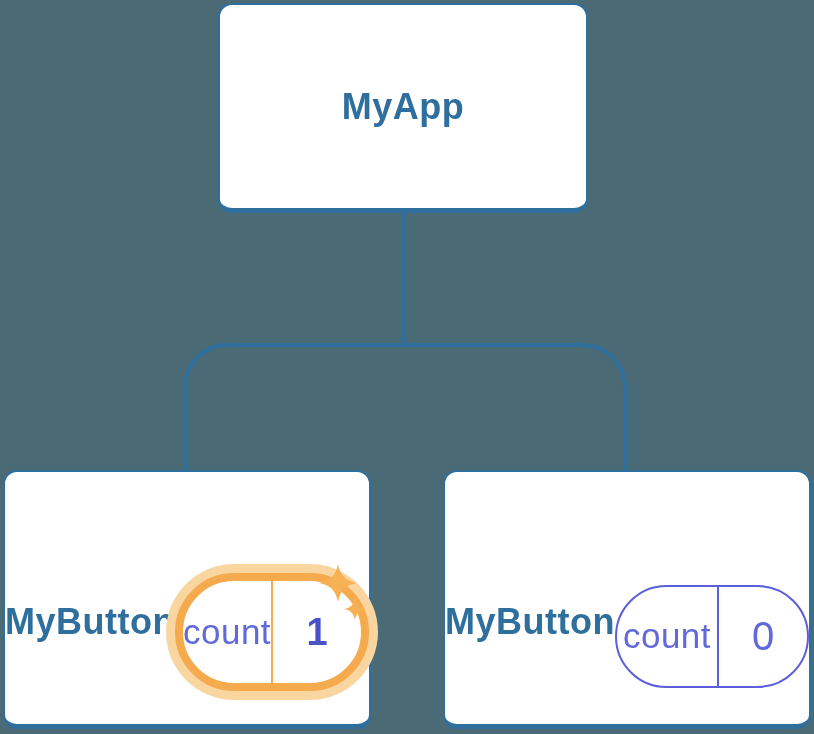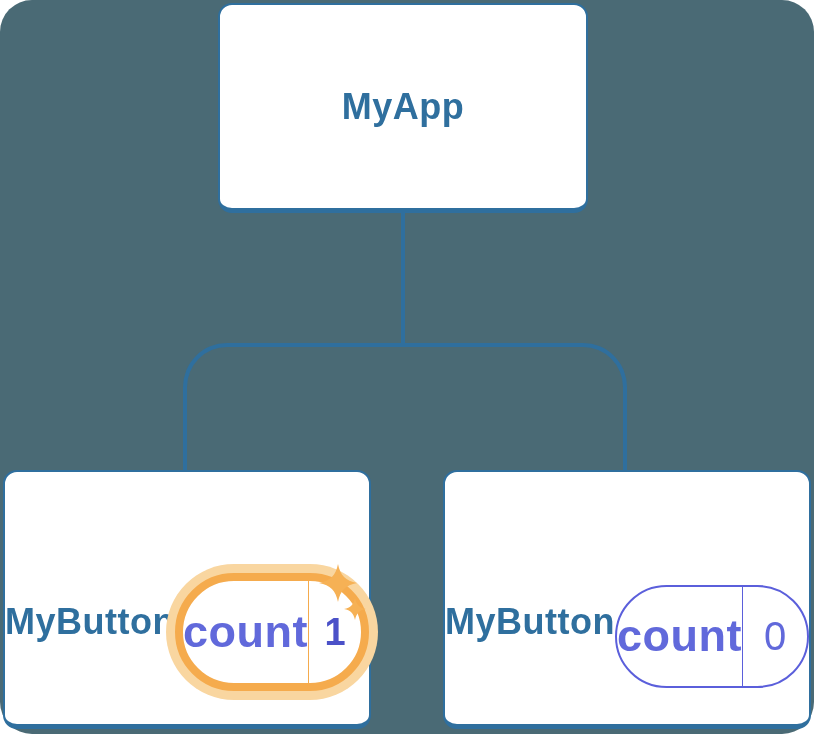--- a/index.html
+++ b/index.html
@@ -17,21 +17,20 @@
   * { margin: 0; padding: 0; box-sizing: border-box; }
   html, body {
     width: 814px; height: 734px;
     font-family: "Liberation Sans", sans-serif;
     overflow: hidden;
   }
   .canvas {
     position: relative;
     width: 814px; height: 734px;
     background: var(--background);
-    border-radius: 32px;
   }
   
   .card {
     position: absolute;
     background: var(--card-bg);
     border: 2px solid var(--line-blue);
     border-bottom-width: 5px;
     border-radius: 14px;
   }
   .root-card {
@@ -89,22 +88,22 @@
     margin-top: 28px;
     width: 266px; height: 103px;
     border: 2px solid var(--purple-border);
     border-radius: 54px;
     background: var(--card-bg);
   }
   .pill-key {
     flex: 1;
     display: flex; align-items: center; justify-content: center;
     color: var(--purple);
-    font-size: 45px;
-    font-weight: 700;
+    font-size: 35px;
+    font-weight: 400;
     letter-spacing: 0.5px;
   }
   .pill-divider { width: 2px; }
   .pill-highlight .pill-divider { background: var(--orange); }
   .pill-plain     .pill-divider { background: var(--purple-border); }
   .pill-value {
     width: 88px;
     display: flex; align-items: center; justify-content: center;
     color: var(--purple);
     font-size: 40px;

